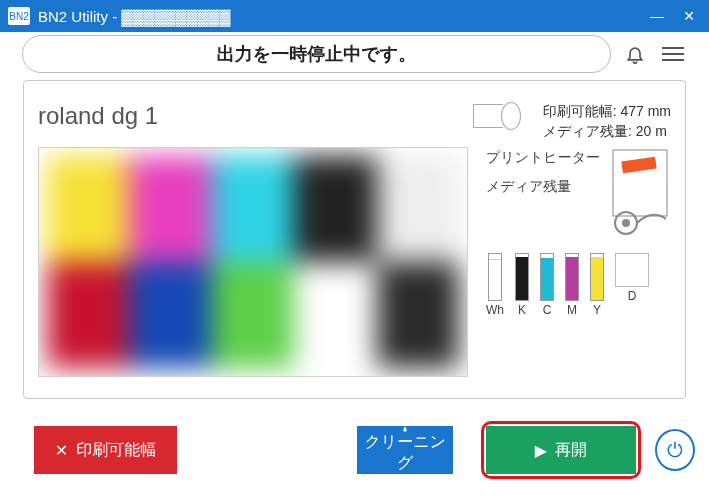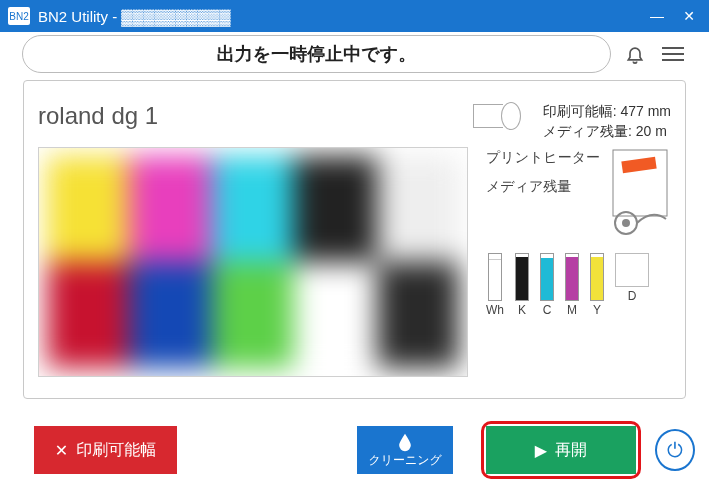--- a/index.html
+++ b/index.html
@@ -33,21 +33,21 @@
   .inks { display: flex; gap: 11px; margin-top: 8px; align-items: flex-start; }
   .ink { display: flex; flex-direction: column; align-items: center; gap: 2px; font-size: 12px; }
   .tank { width: 14px; height: 48px; border: 1px solid #999; position: relative; background: #fff; }
   .fill { position: absolute; left: 0; right: 0; bottom: 0; }
   .ink-d { width: 34px; height: 34px; border: 1px solid #bbb; }
   .actions { display: flex; align-items: center; gap: 14px; padding: 18px 14px 14px 34px; }
   .gap1 { width: 160px; }
   .gap2 { flex: 1; }
   .btn { height: 48px; border: none; color: #fff; display: flex; align-items: center; justify-content: center; gap: 8px; font-size: 16px; font-weight: 500; cursor: pointer; }
   .btn-stop { width: 150px; background: #d7282f; }
-  .btn-clean { width: 100px; background: #1a75cf; flex-direction: column; gap: 0; font-size: 12px; }
+  .btn-clean { width: 100px; background: #1a75cf; flex-direction: column; gap: 0; font-size: 16px; }
   .btn-resume { width: 150px; background: #1aa160; }
   .highlight { border: 3px solid #e2151a; border-radius: 10px; padding: 2px; }
   .power { width: 42px; height: 42px; border: 2px solid #1a75cf; border-radius: 50%; display: flex; align-items: center; justify-content: center; color: #1a75cf; font-size: 20px; cursor: pointer; }
 </style>
 </head>
 <body>
 
 <div class="titlebar">
   <div class="logo">BN2</div>
   <div class="title-text">BN2 Utility - ▓▓▓▓▓▓▓▓▓▓</div>

